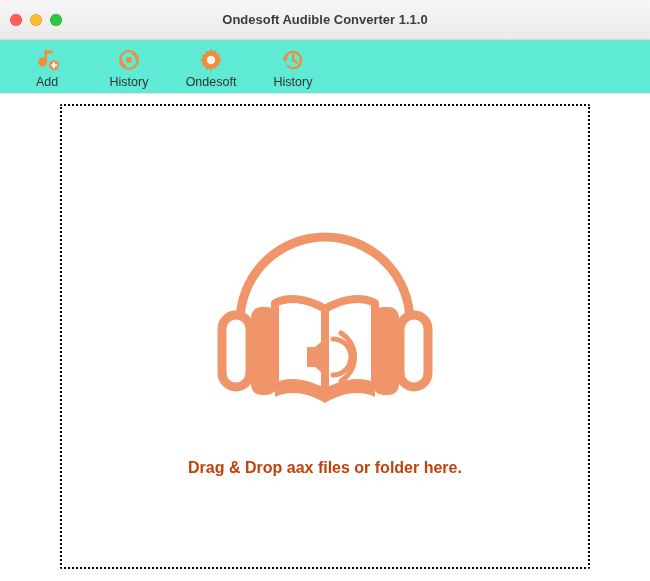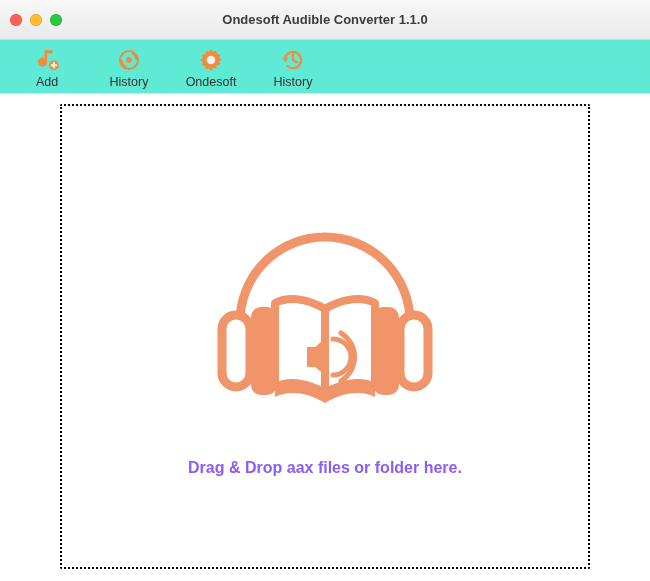--- a/index.html
+++ b/index.html
@@ -72,21 +72,21 @@
       border: 2px dotted #000;
       border-radius: 2px;
       display: flex;
       flex-direction: column;
       align-items: center;
       justify-content: center;
       gap: 18px;
       padding: 20px;
     }
     .dz-art { width: 260px; height: 240px; }
-    .dz-text { font-size: 16px; font-weight: 700; color: #8b5cf6; text-align: center; }
+    .dz-text { font-size: 16px; font-weight: 700; color: #c2410c; text-align: center; }
   </style>
 </head>
 <body>
 
 <div class="titlebar">
   <div class="traffic-lights">
     <div class="tl tl-close"></div>
     <div class="tl tl-min"></div>
     <div class="tl tl-max"></div>
   </div>

